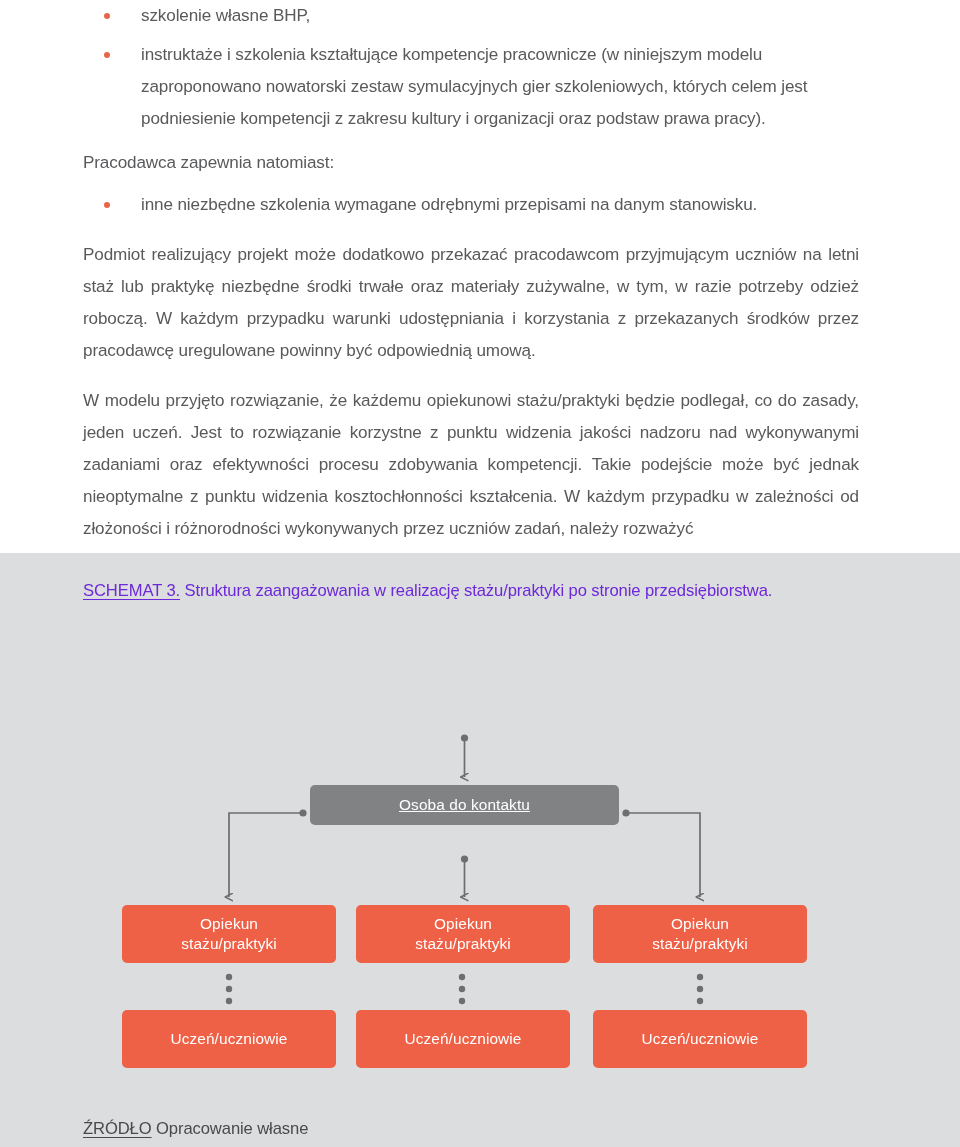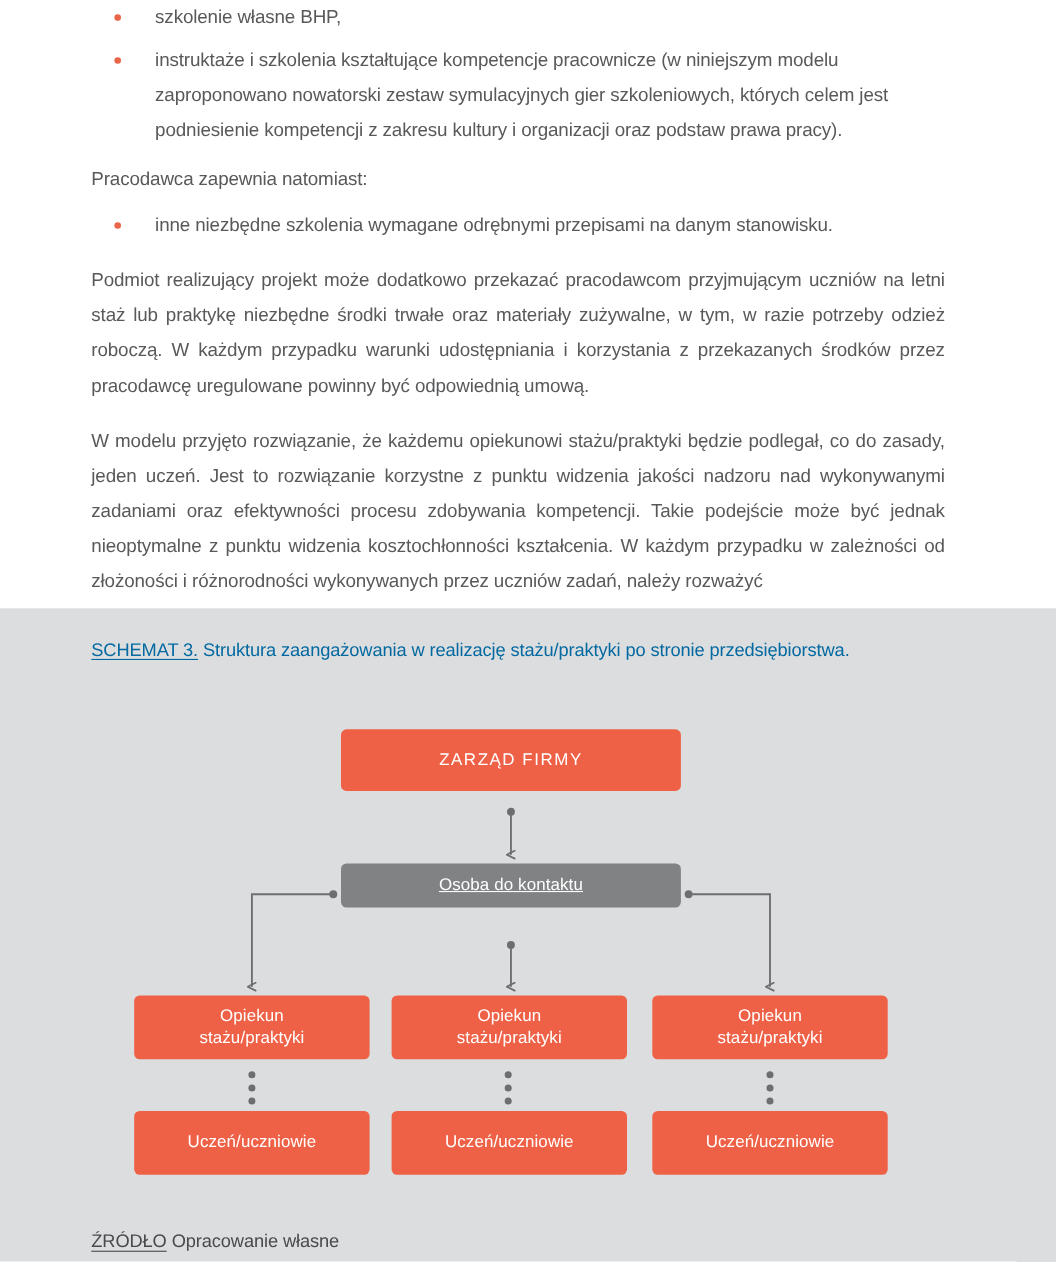--- a/index.html
+++ b/index.html
@@ -76,21 +76,21 @@
     background: #dcdddf;
   }
 
   .fig-caption {
     position: absolute;
     left: 83px;
     top: 26px;
     width: 800px;
     font-size: 16.6px;
     line-height: 24px;
-    color: #0369a1;
+    color: #6d28d9;
     letter-spacing: -0.1px;
   }
   .fig-caption .lbl {
     text-decoration: underline;
     text-underline-offset: 3px;
   }
 
   .fig-source {
     position: absolute;
     left: 83px;
@@ -221,21 +221,20 @@
 
         <circle cx="462" cy="424" r="3.2" fill="#6d6e71"></circle>
         <circle cx="462" cy="436" r="3.2" fill="#6d6e71"></circle>
         <circle cx="462" cy="448" r="3.2" fill="#6d6e71"></circle>
 
         <circle cx="700" cy="424" r="3.2" fill="#6d6e71"></circle>
         <circle cx="700" cy="436" r="3.2" fill="#6d6e71"></circle>
         <circle cx="700" cy="448" r="3.2" fill="#6d6e71"></circle>
       </svg>
 
-      <div class="node orange top">ZARZĄD FIRMY</div>
       <div class="node gray mid">Osoba do kontaktu</div>
 
       <div class="node orange sup1">Opiekun
 stażu/praktyki</div>
       <div class="node orange sup2">Opiekun
 stażu/praktyki</div>
       <div class="node orange sup3">Opiekun
 stażu/praktyki</div>
 
       <div class="node orange stu1">Uczeń/uczniowie</div>

